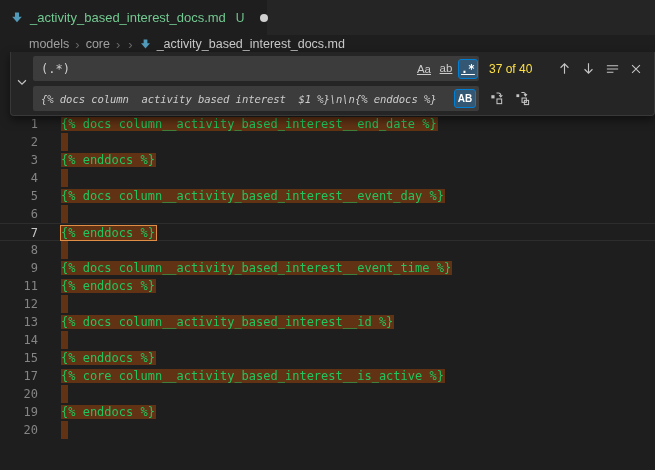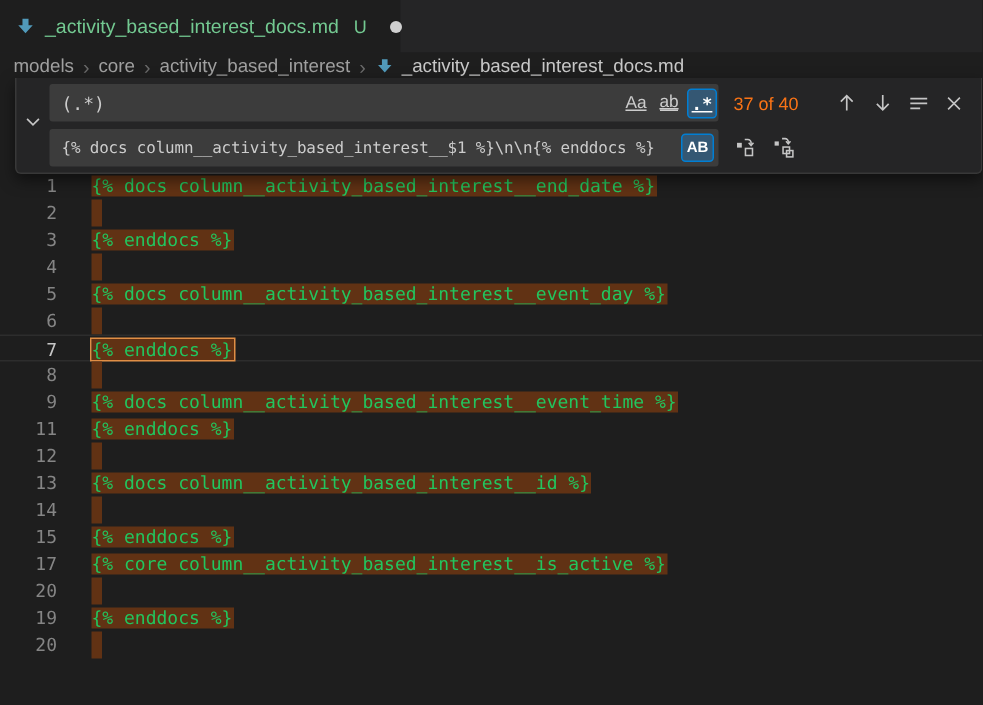--- a/index.html
+++ b/index.html
@@ -17,21 +17,21 @@
     width:267px; background:#1e1e1e; display:flex; align-items:center;
     padding:0 10px; gap:6px; font-size:13px;
   }
   .tab-name { color:var(--green); white-space:nowrap; }
   .tab-git { color:var(--green); margin-left:4px; font-size:12px; }
   .tab-dot { width:8px; height:8px; border-radius:50%; background:#d0d0d0; margin-left:9px; flex:none; }
 
   
   .breadcrumbs {
     height:18px; background:#1e1e1e; display:flex; align-items:center;
-    padding-left:9px; font-size:12.5px; color:#a0a0a0; gap:4px; white-space:nowrap;
+    padding-left:9px; font-size:12.5px; color:#a0a0a0; gap:4px; white-space:nowrap;margin-left:20px;
   }
   .crumb-sep { color:#6a6a6a; font-size:13px; padding:0 2px; }
   .crumb-file { color:#c8c8c8; display:flex; align-items:center; gap:5px; }
 
   
   .editor { position:absolute; top:53px; left:0; right:0; bottom:0; background:#1e1e1e; }
   .code-lines { padding-top:62px; font-family:"DejaVu Sans Mono", monospace; font-size:12px; }
   .line { height:18px; line-height:18px; display:flex; position:relative; }
   .line.current { border-top:1px solid #2d2d2d; border-bottom:1px solid #2d2d2d; }
   .ln {
@@ -54,31 +54,31 @@
   }
   .toggle-col { width:22px; display:flex; align-items:center; justify-content:center; cursor:pointer; color:#c5c5c5; }
   .rows { flex:1; display:flex; flex-direction:column; justify-content:center; gap:4px; padding-right:4px; }
   .frow { display:flex; align-items:center; height:26px; }
   .finput {
     width:446px; height:25px; background:#3c3c3c; border-radius:2px;
     display:flex; align-items:center; color:#cccccc;
     font-family:"DejaVu Sans Mono", monospace; font-size:12px;
   }
   .finput .ftext { padding-left:8px; flex:1; white-space:pre; overflow:hidden; }
-  .rtext { font-size:10.6px; letter-spacing:-0.1px; }
+  .rtext { font-size:10.6px; letter-spacing:-0.1px;font-style:italic; }
   .opt {
     width:20px; height:20px; margin:0 1px; flex:none; display:flex; align-items:center; justify-content:center;
     font-size:11.5px; color:#cccccc; border-radius:3px; border:1px solid transparent; cursor:pointer;
     font-family:"Liberation Sans", sans-serif;
     text-decoration:underline;
   }
   .opt.mono { font-family:"DejaVu Sans Mono", monospace; font-weight:bold; }
   .opt.active { background:rgba(36,137,219,.35); border-color:var(--accent); color:#ffffff; }
   .opt .ww { border-bottom:1px solid #cccccc; padding-bottom:0px; line-height:10px; }
-  .count { font-size:12px; color:#f97316; margin-left:10px; width:62px; white-space:nowrap; }
+  .count { font-size:12px; color:#fde047; margin-left:10px; width:62px; white-space:nowrap; }
   .navbtns { display:flex; gap:2px; align-items:center; margin-left:2px; }
   .ibtn {
     width:22px; height:22px; display:flex; align-items:center; justify-content:center;
     border-radius:3px; cursor:pointer; color:#c5c5c5; flex:none;
   }
   .ibtn svg { display:block; }
   .ab-btn {
     width:22px; height:19px; margin-right:3px; flex:none;
     display:flex; align-items:center; justify-content:center;
     font-size:10px; font-weight:bold; color:#ffffff; border-radius:3px;
@@ -101,21 +101,20 @@
     <span class="tab-git">U</span>
     <span class="tab-dot"></span>
   </div>
 </div>
 
 <div class="breadcrumbs">
   <span>models</span>
   <span class="crumb-sep">›</span>
   <span>core</span>
   <span class="crumb-sep">›</span>
-  <span>activity_based_interest</span>
   <span class="crumb-sep">›</span>
   <span class="crumb-file">
     <span style="display:flex;">
       <svg width="13" height="13" viewBox="0 0 18 18">
           <path d="M6.4 2 H11.6 V7.4 H15.2 L9 14.4 L2.8 7.4 H6.4 Z" fill="#519aba"></path>
         </svg>
     </span>
     <span>_activity_based_interest_docs.md</span>
   </span>
 </div>

